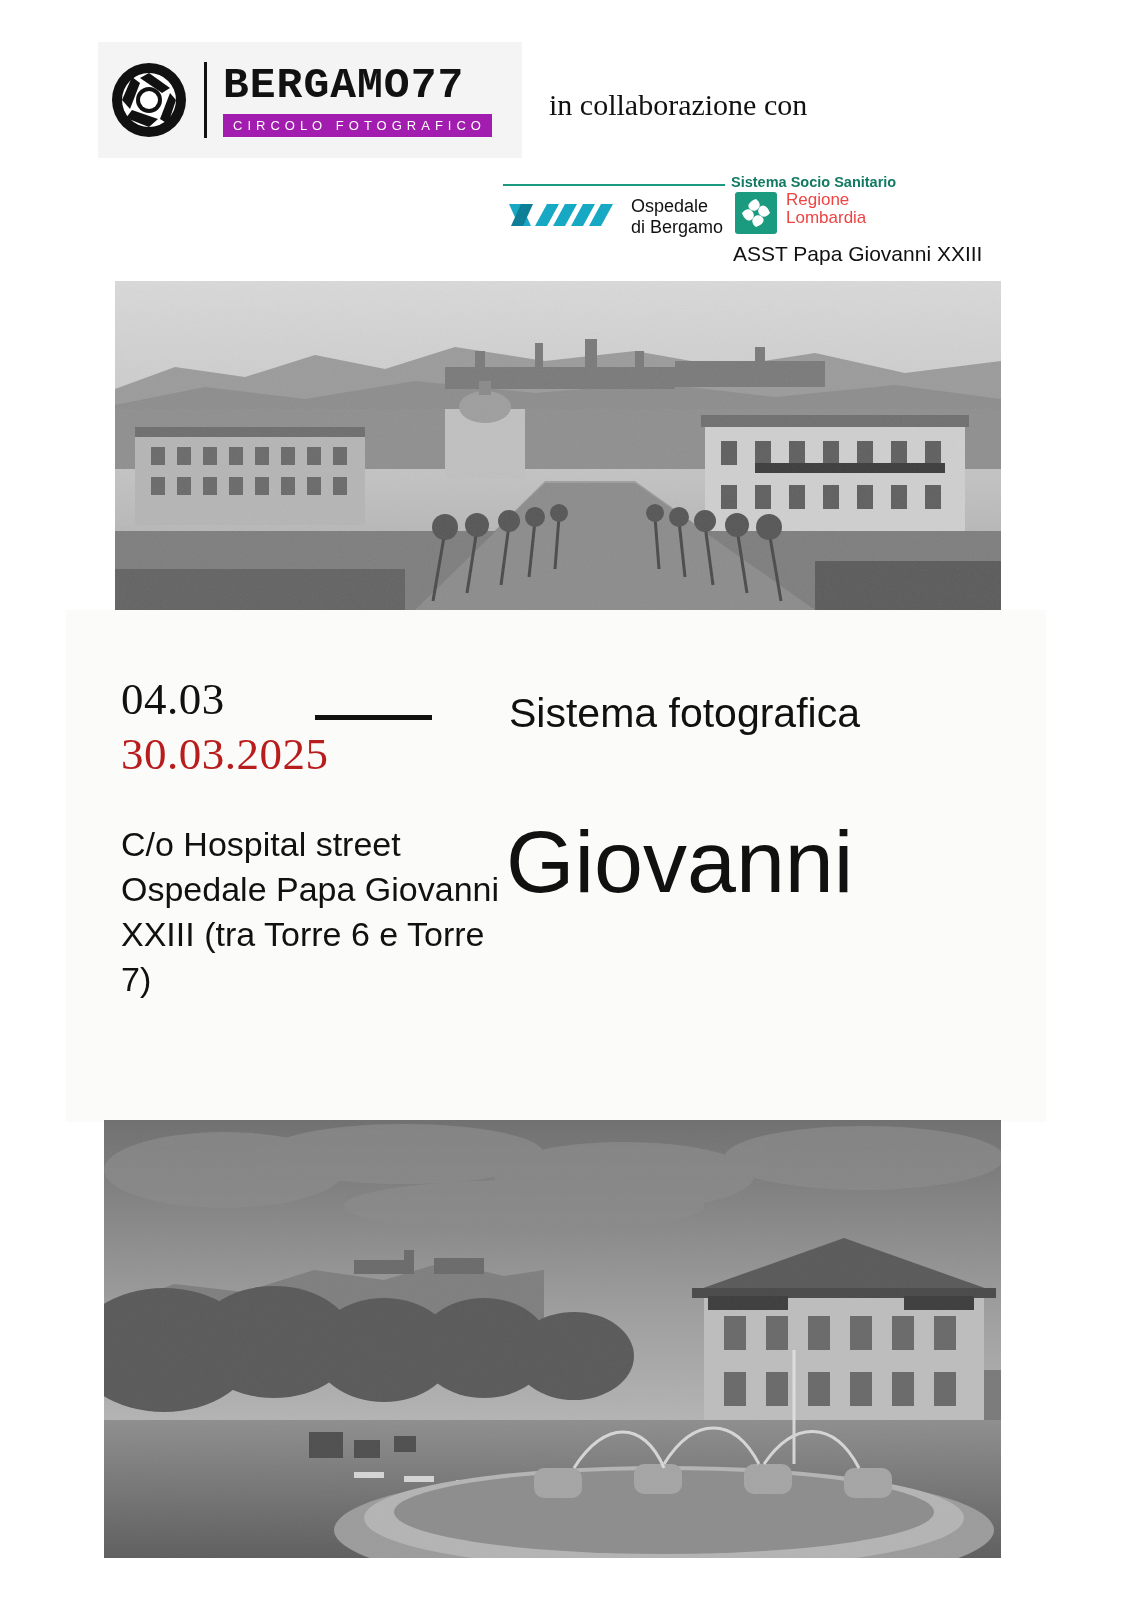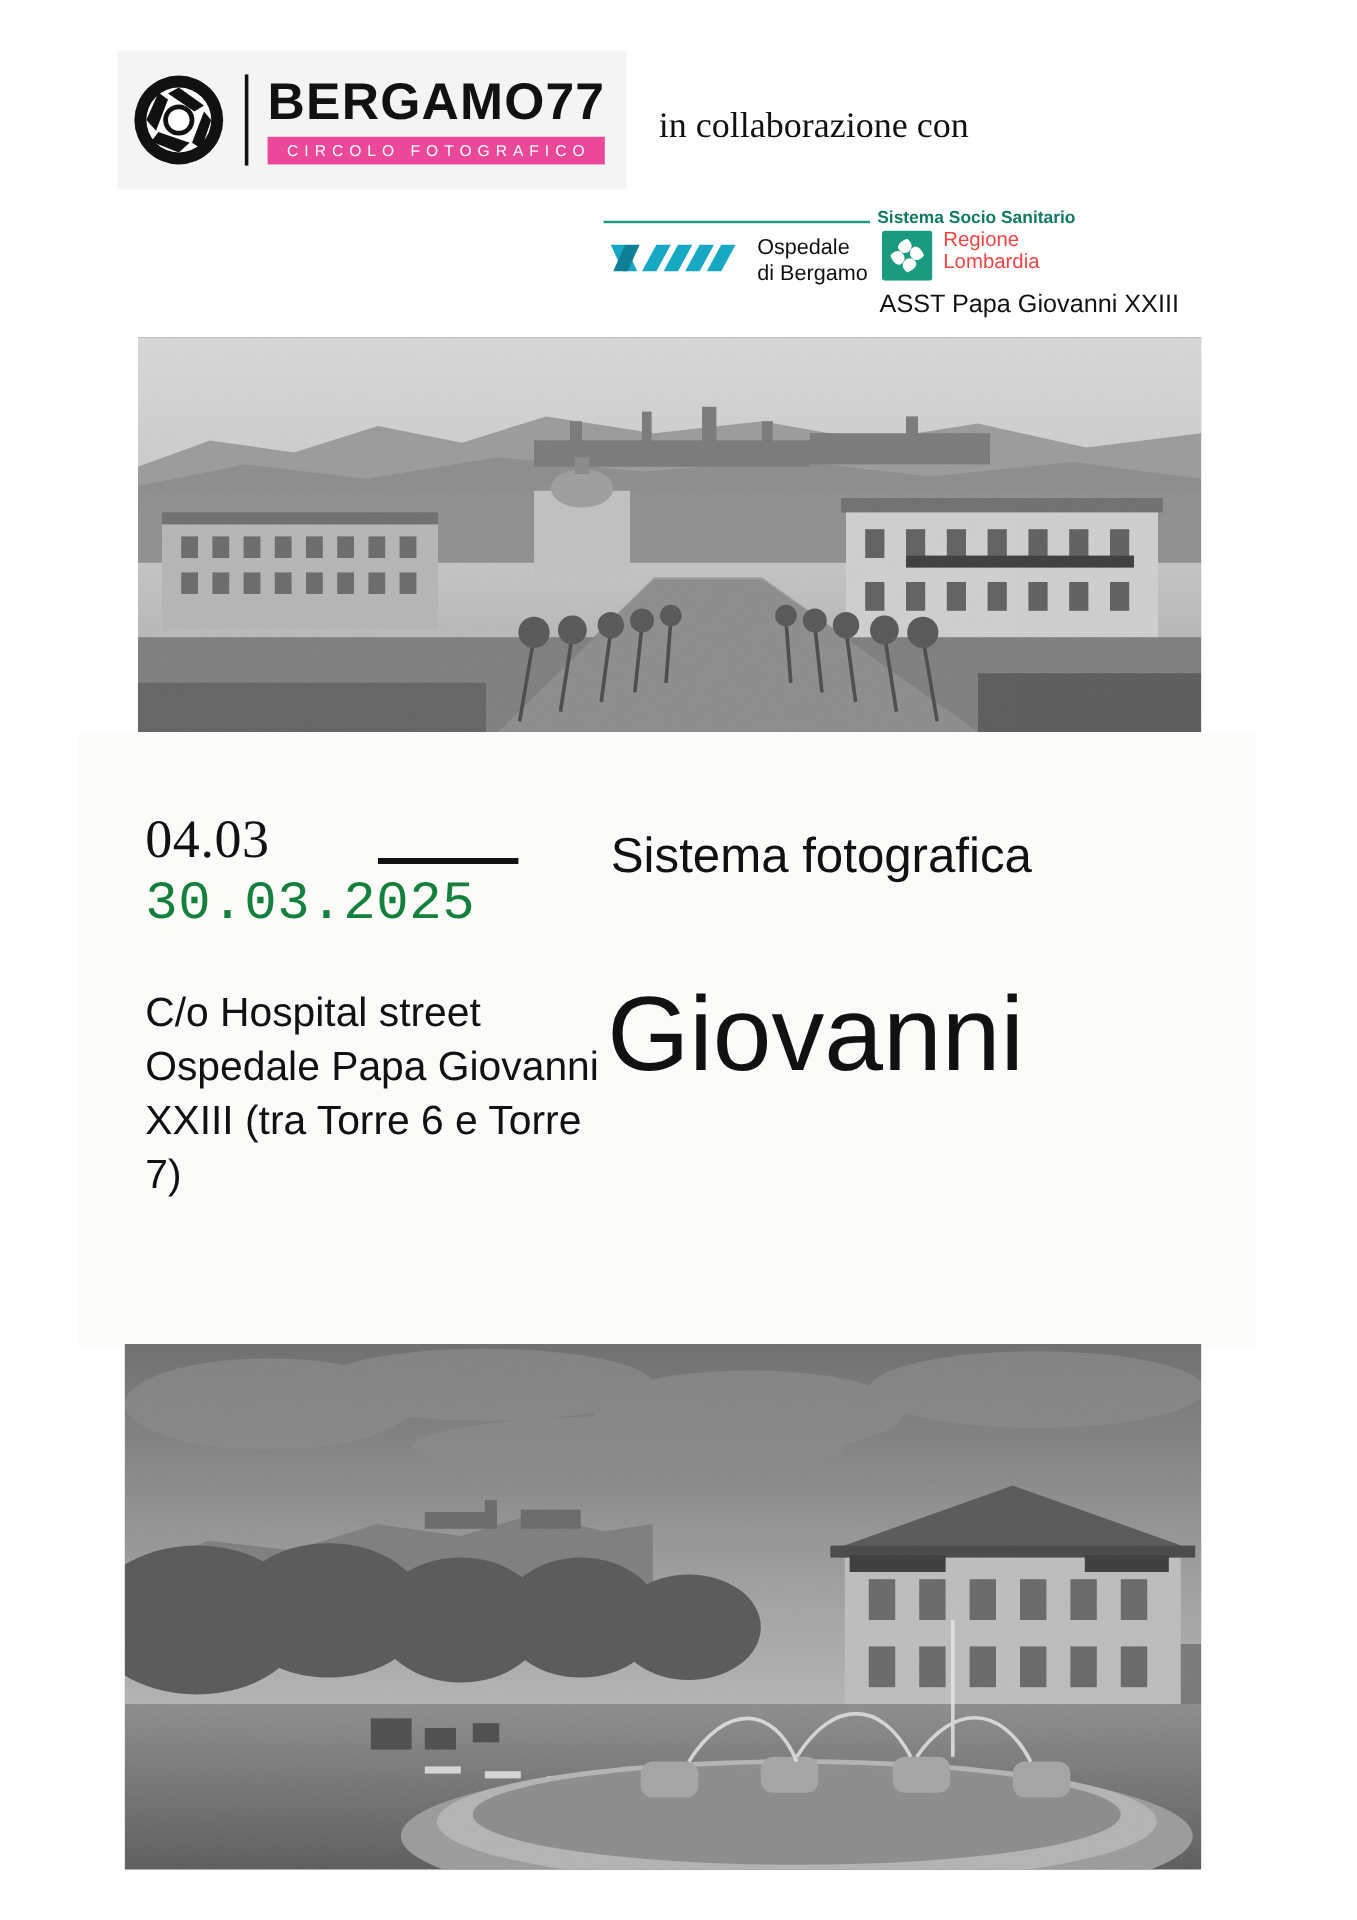--- a/index.html
+++ b/index.html
@@ -47,31 +47,31 @@
     background: #111;
     margin-left: 16px;
     margin-right: 16px;
   }
   .logo-text-wrap {
     display: flex;
     flex-direction: column;
     justify-content: center;
   }
   .logo-word {
-    font-family: Liberation Sans, sans-serif;
+    font-family: Liberation Mono, monospace;
     font-size: 43px;
     font-weight: 700;
     letter-spacing: 1px;
     line-height: 1;
     color: #111;
     white-space: nowrap;
   }
   .logo-sub {
     margin-top: 7px;
-    background: #ec4899;
+    background: #a21caf;
     color: #fff;
     font-size: 13px;
     letter-spacing: 5px;
     text-align: center;
     padding: 4px 6px 4px 10px;
     font-family: "Liberation Sans", sans-serif;
     white-space: nowrap;
   }
 
   .collab-text {
@@ -193,24 +193,24 @@
     color: #111;
     letter-spacing: 0.5px;
     white-space: nowrap;
     font-family: Liberation Serif, serif;
   }
   .date-line2 {
     position: absolute;
     left: 55px;
     top: 118px;
     font-size: 45px;
-    color: #15803d;
+    color: #b91c1c;
     letter-spacing: 0.5px;
     white-space: nowrap;
-    font-family: Liberation Mono, monospace;
+    font-family: Liberation Serif, serif;
   }
   .date-dash {
     position: absolute;
     left: 249px;
     top: 105px;
     width: 117px;
     height: 5px;
     background: #111;
   }
   .venue {

